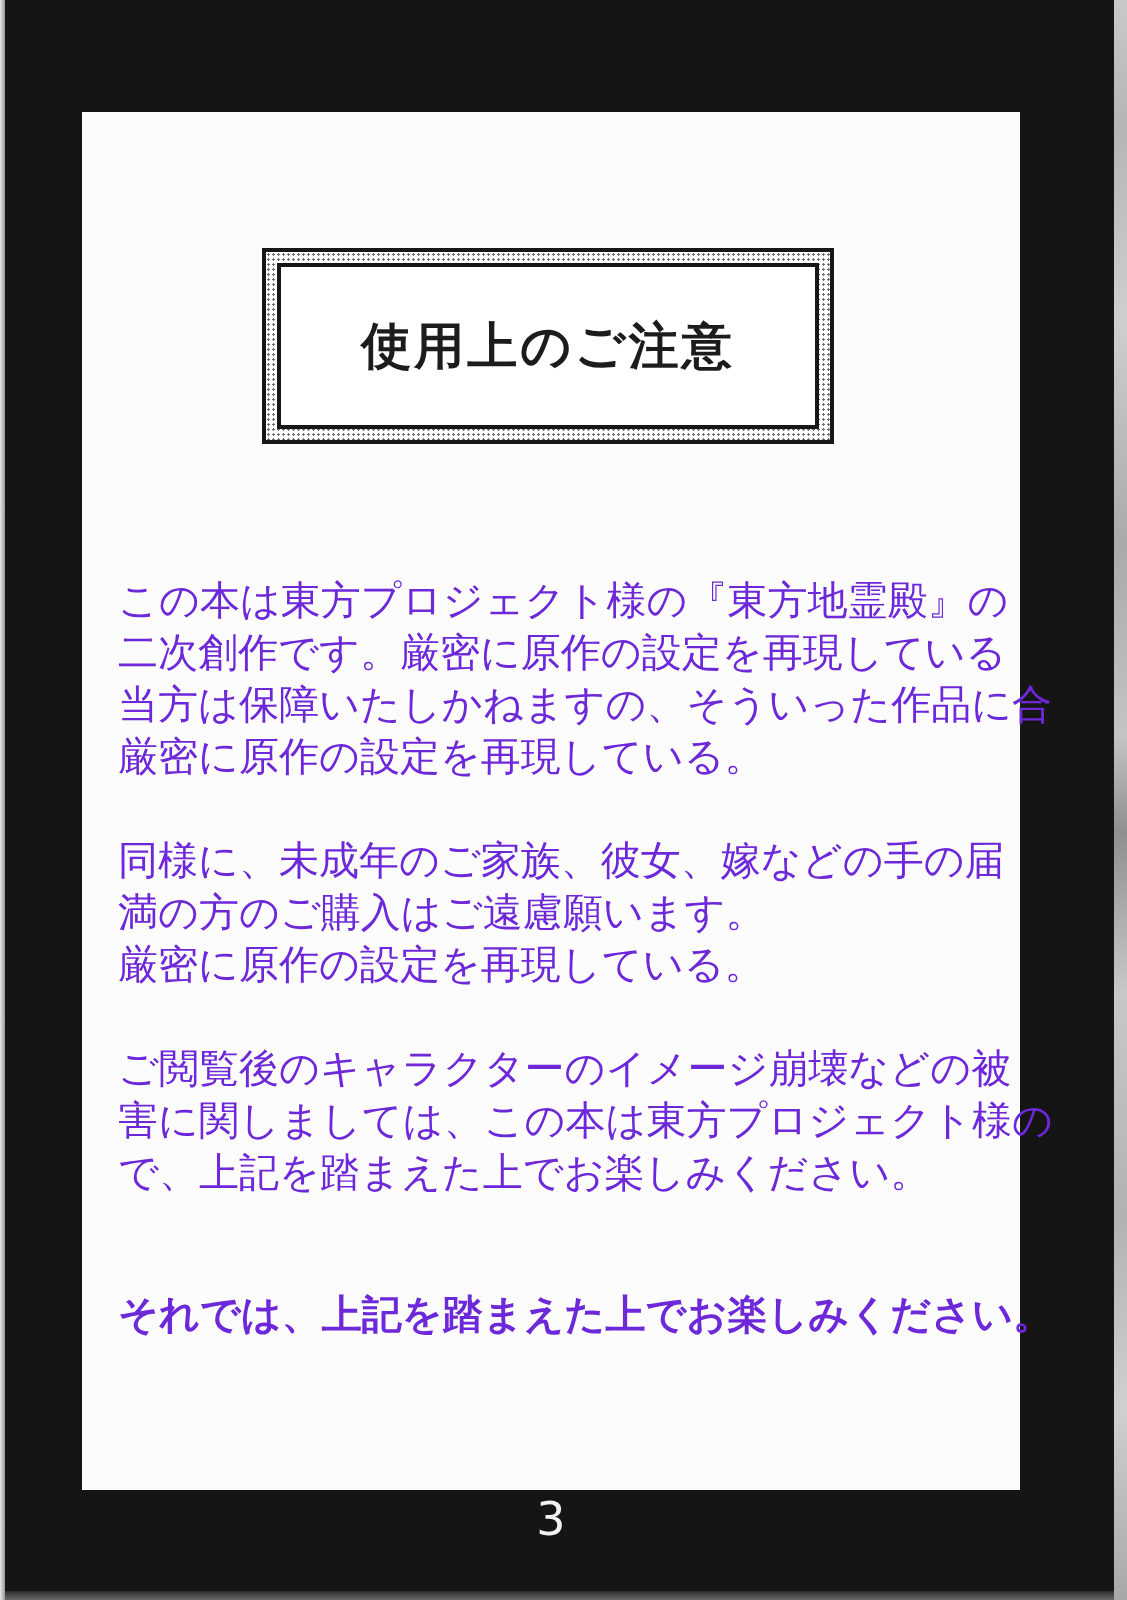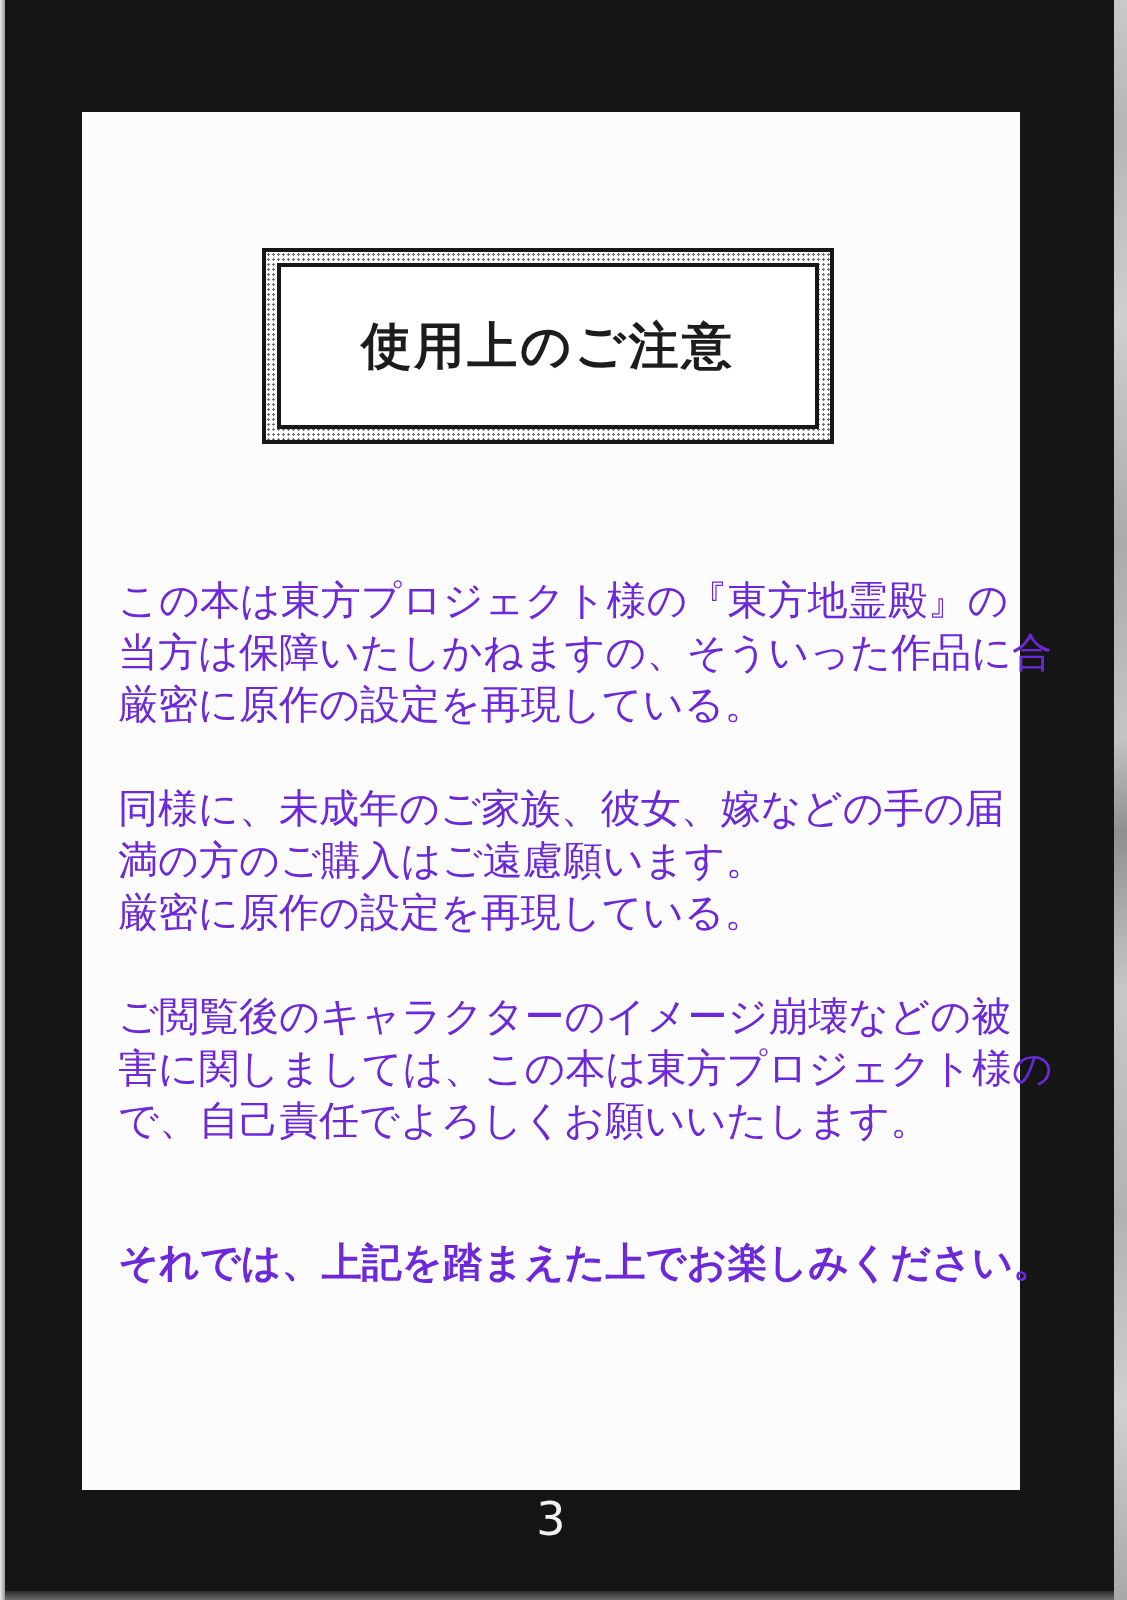--- a/index.html
+++ b/index.html
@@ -103,32 +103,33 @@
 
     <div class="notice-box">
       <div class="notice-box-inner">
         <h1 class="notice-title">使用上のご注意</h1>
       </div>
     </div>
 
     <div class="body-text">
       <div class="para">
           <div class="line">この本は東方プロジェクト様の『東方地霊殿』の</div>
+          <div class="line">二次創作です。厳密に原作の設定を再現している</div>
           <div class="line">当方は保障いたしかねますの、そういった作品に合</div>
           <div class="line">厳密に原作の設定を再現している。</div>
         </div>
       <div class="para">
           <div class="line">同様に、未成年のご家族、彼女、嫁などの手の届</div>
           <div class="line">満の方のご購入はご遠慮願います。</div>
           <div class="line">厳密に原作の設定を再現している。</div>
         </div>
       <div class="para">
           <div class="line">ご閲覧後のキャラクターのイメージ崩壊などの被</div>
           <div class="line">害に関しましては、この本は東方プロジェクト様の</div>
-          <div class="line">で、自己責任でよろしくお願いいたします。</div>
+          <div class="line">で、上記を踏まえた上でお楽しみください。</div>
         </div>
       <div class="para closing">
           <div class="line">それでは、上記を踏まえた上でお楽しみください。</div>
         </div>
     </div>
 
   </div>
 
   <div class="page-number">3</div>
 </div>

